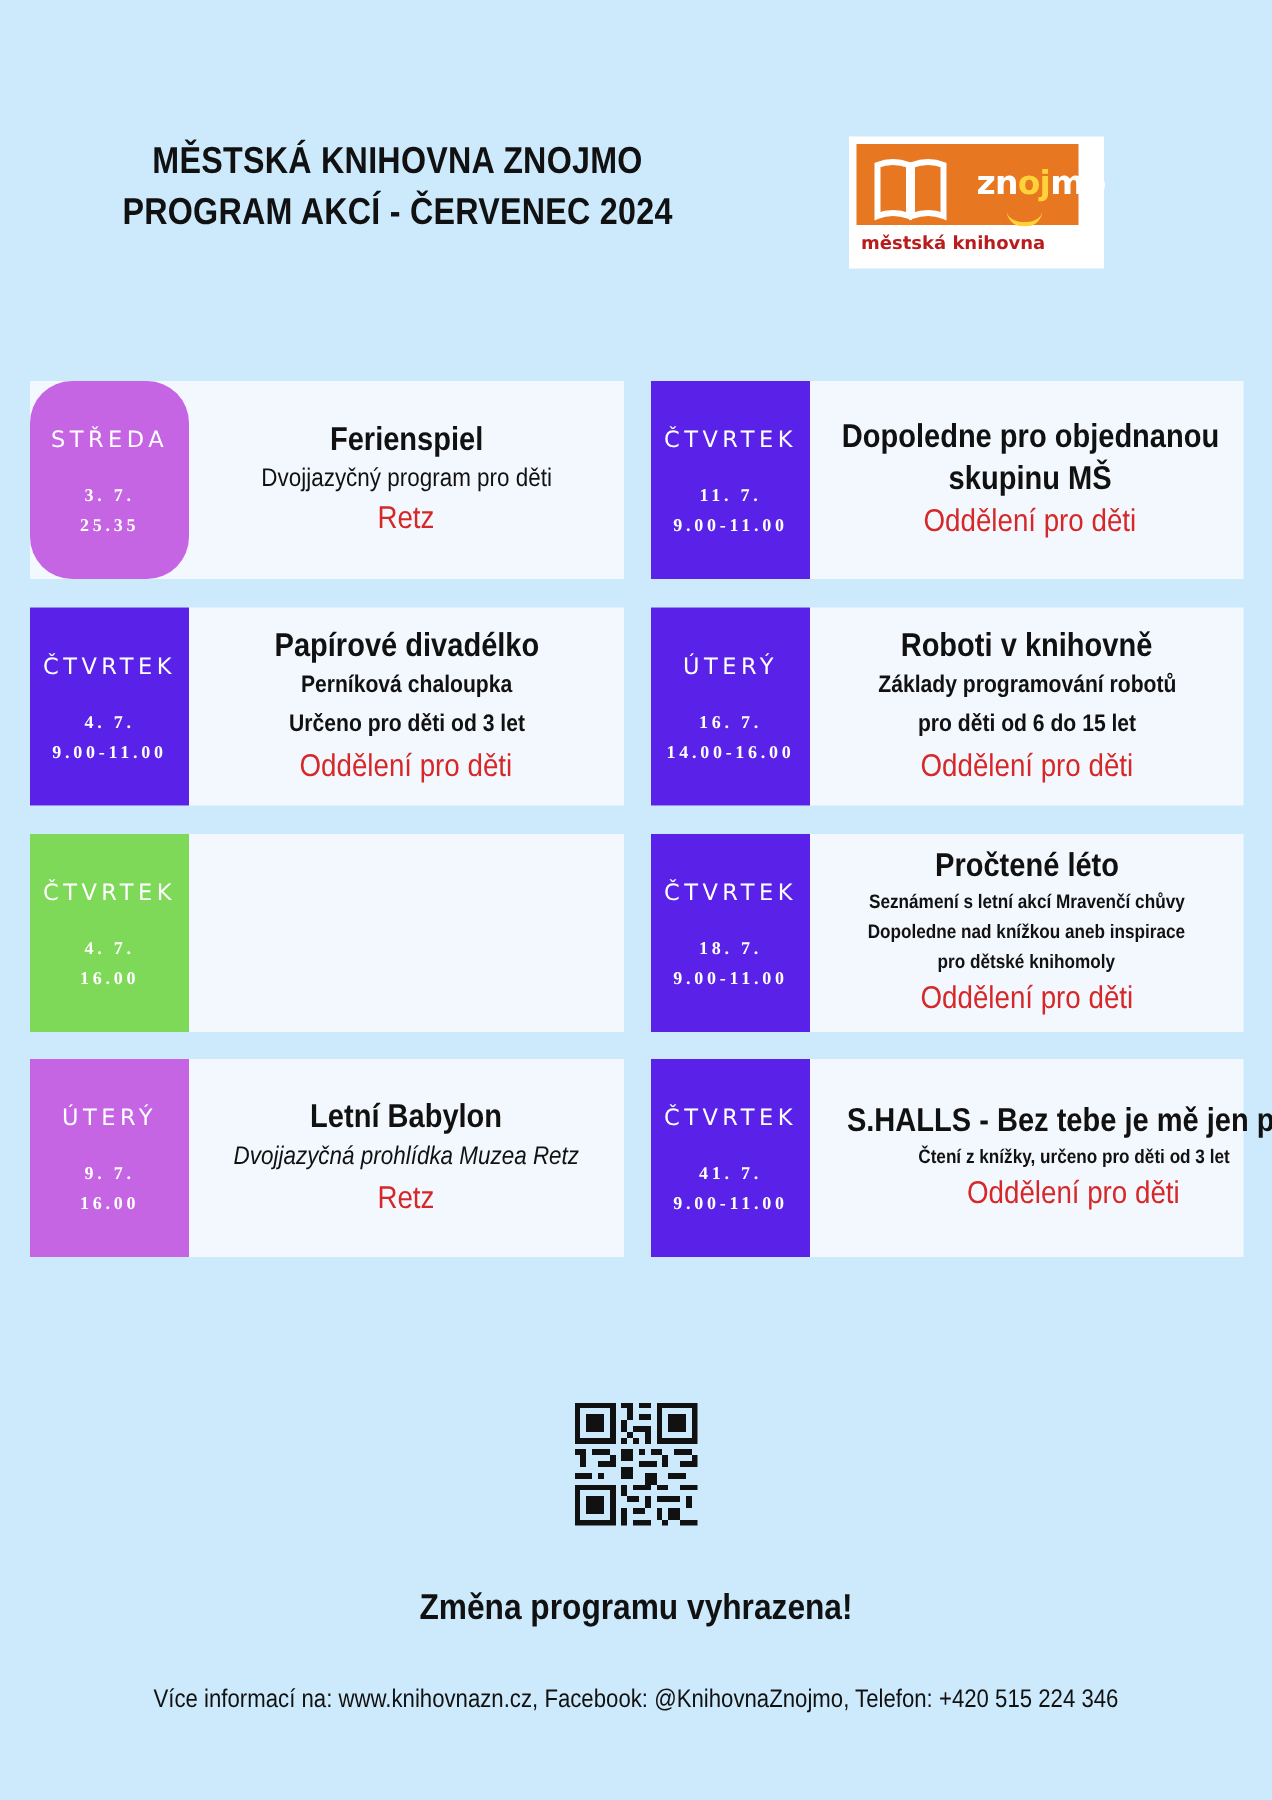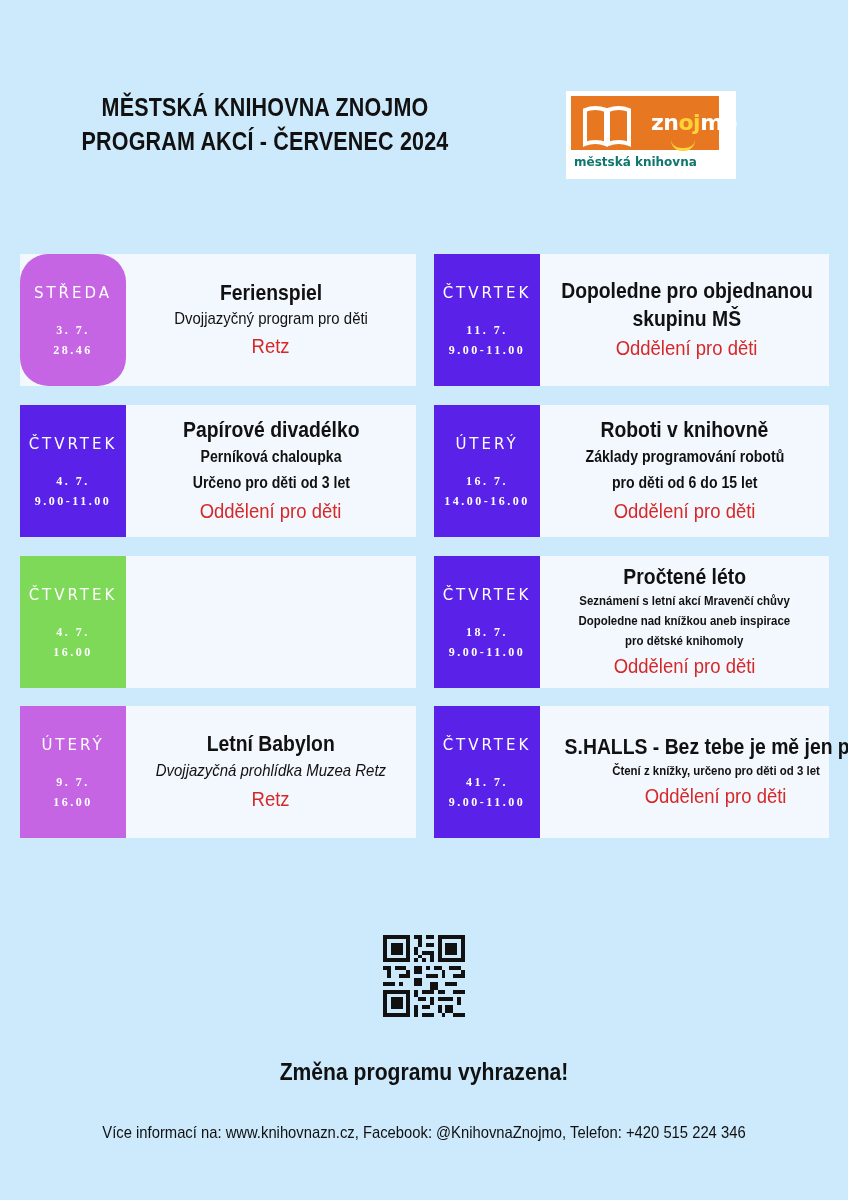--- a/index.html
+++ b/index.html
@@ -4,21 +4,21 @@
 <style>
   html,body{margin:0;padding:0;}
   body{width:848px;height:1200px;background:#cdeafc;position:relative;overflow:hidden;font-family:"Liberation Sans",sans-serif;color:#111;}
   .title{position:absolute;left:40px;top:90px;width:450px;text-align:center;font-family:"Liberation Sans",sans-serif;font-weight:bold;font-size:25px;line-height:34px;letter-spacing:0.2px;color:#111;transform:scaleX(0.86);transform-origin:center;}
   .logo{position:absolute;left:566px;top:91px;width:170px;height:88px;background:#ffffff;}
   .logo .orange{position:absolute;left:5px;top:5px;width:148px;height:54px;background:#e87722;}
   .logo .book{position:absolute;left:10px;top:8px;width:52px;height:44px;}
   .logo .brand{position:absolute;left:80px;top:14px;color:#fff;font-weight:bold;font-size:22px;font-family:"DejaVu Sans",sans-serif;letter-spacing:-0.5px;}
   .logo .brand .oj{color:#ffd23a;}
   .logo .smile{position:absolute;left:100px;top:44px;width:24px;height:8px;border-bottom:3px solid #ffd23a;border-radius:0 0 14px 14px;}
-  .logo .sub{position:absolute;left:8px;top:64px;color:#0f766e;font-weight:bold;font-size:12px;font-family:"DejaVu Sans",sans-serif;}
+  .logo .sub{position:absolute;left:8px;top:64px;color:#b91c1c;font-weight:bold;font-size:12px;font-family:"DejaVu Sans",sans-serif;}
   .card{position:absolute;height:132px;background:#f3f8fe;display:flex;}
   .card .side{width:106px;height:100%;color:#fff;text-align:center;position:relative;flex:none;}
   .card .day{position:absolute;left:0;right:0;top:30px;font-size:15px;letter-spacing:3px;font-family:"DejaVu Sans",sans-serif;font-weight:normal;}
   .card .date{position:absolute;left:0;right:0;top:66px;font-size:12px;letter-spacing:2.5px;font-weight:bold;font-family:Liberation Serif, serif;line-height:20px;}
   .card .body{flex:1;display:flex;flex-direction:column;align-items:center;justify-content:center;text-align:center;padding:0 4px;}
   .ev-title{font-weight:bold;font-size:22px;line-height:28px;transform:scaleX(0.88);white-space:nowrap;}
   .ev-sub{font-size:17px;line-height:24px;transform:scaleX(0.88);white-space:nowrap;}
   .ev-sub.bold{font-weight:bold;font-size:16px;line-height:26px;}
   .ev-sub.small{font-weight:bold;font-size:13px;line-height:20px;}
   .ev-sub.italic{font-style:italic;font-size:20px;line-height:30px;}
@@ -46,21 +46,21 @@
     <div class="smile"></div>
   </div>
   <div class="sub">městská knihovna</div>
 </div>
 
 <div class="card" style="left:20px;top:254px;width:396px;">
   <div class="side" style="background:#c565e3;border-radius:28px;">
     <div class="day">STŘEDA</div>
     <div class="date">
         <div>3. 7.</div>
-        <div>28.46</div>
+        <div>25.35</div>
       </div>
   </div>
   <div class="body">
     <div class="ev-title">Ferienspiel</div>
     <div class="ev-sub">Dvojjazyčný program pro děti</div>
     <div class="ev-loc">Retz</div>
   </div>
 </div>
 
 <div class="card" style="left:20px;top:405px;width:396px;">

